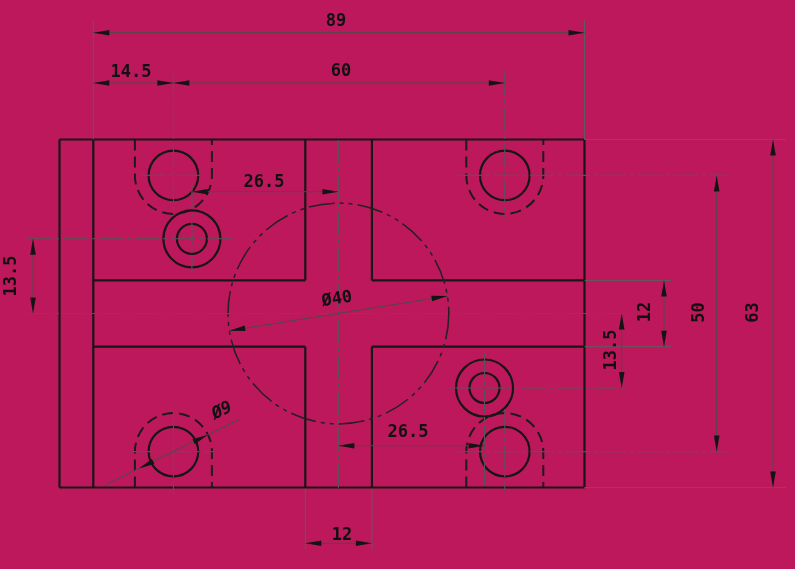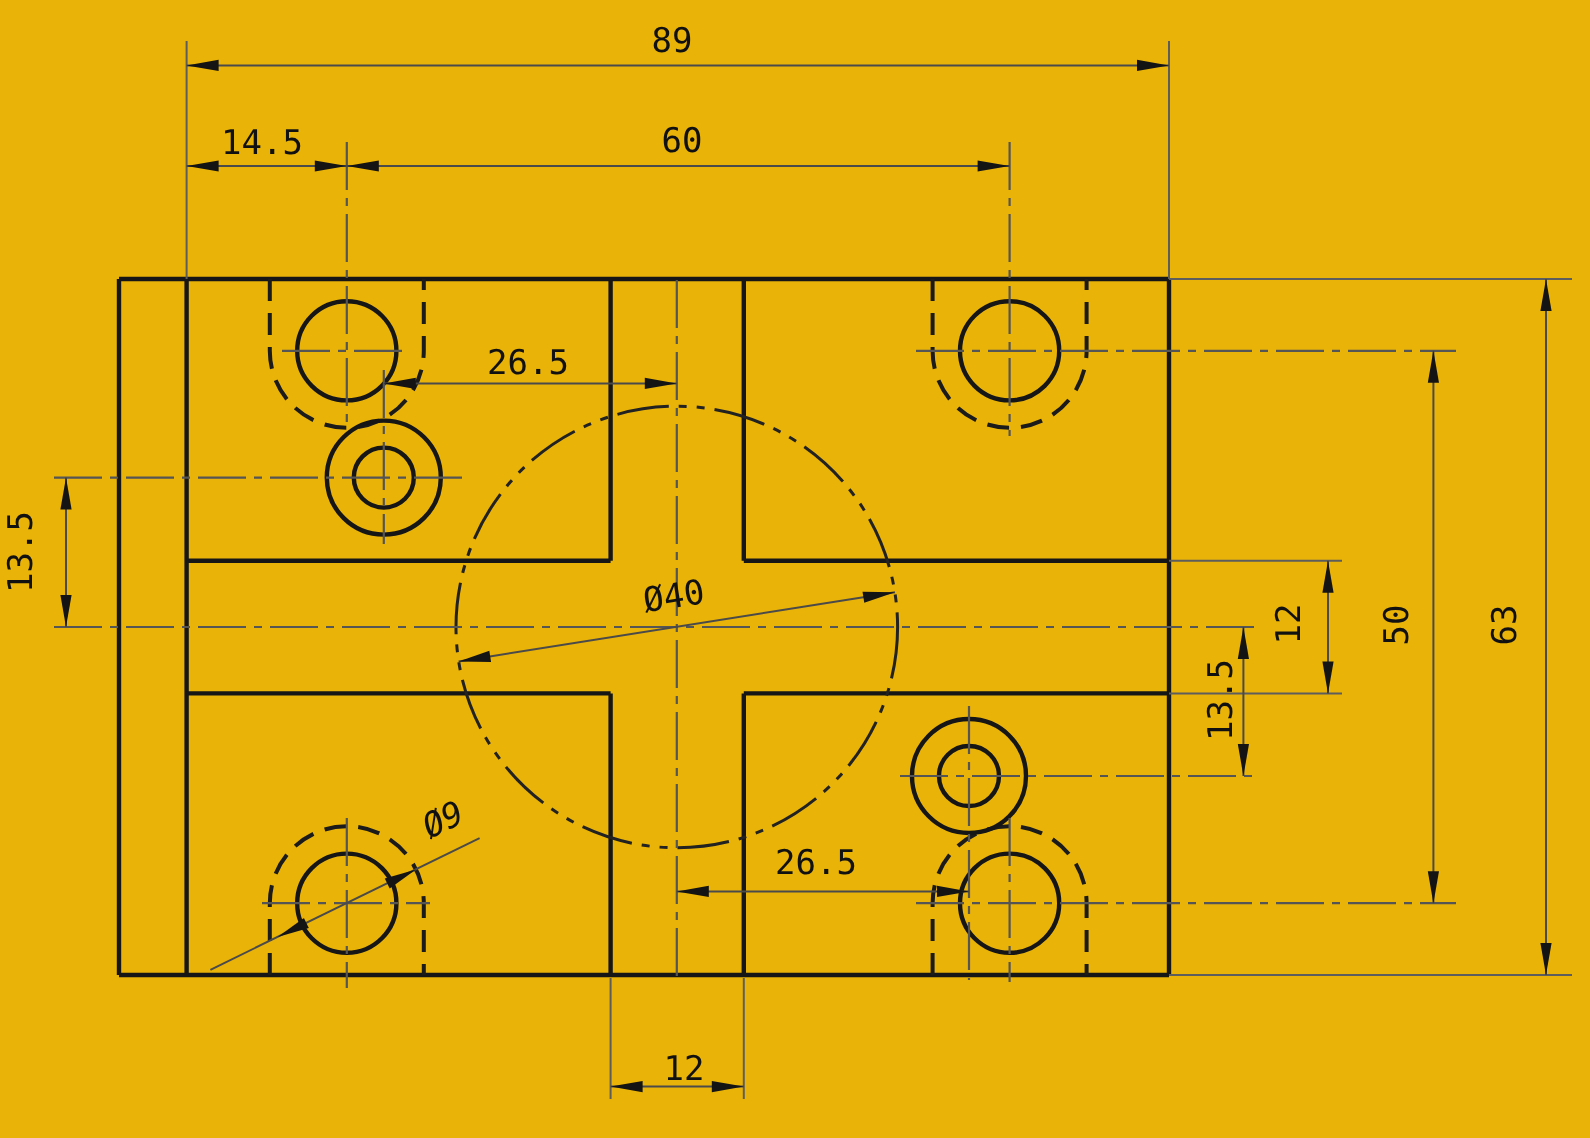--- a/index.html
+++ b/index.html
@@ -1,16 +1,16 @@
 <!DOCTYPE html>
 <html><head>
 <meta charset="utf-8">
 <style>
   html,body{margin:0;padding:0;background:#ffffff;}
-  .frame{position:relative;width:795px;height:569px;background:#eab308;overflow:hidden;}
+  .frame{position:relative;width:795px;height:569px;background:#be185d;overflow:hidden;font-weight:bold;}
   svg{display:block;}
   .s{stroke:#161616;stroke-width:2.2;fill:none;stroke-linecap:butt;}
   .dash{stroke:#1b1b1b;stroke-width:2;fill:none;stroke-dasharray:11 6;}
   .phantom{stroke:#222;stroke-width:1.5;fill:none;stroke-dasharray:26 5 4 5 4 5;}
   .cl{stroke:#555;stroke-width:1.1;fill:none;stroke-dasharray:24 4 4 4;}
   .ext{stroke:#5d5d5d;stroke-width:1;fill:none;}
   .dim{stroke:#4a4a4a;stroke-width:1;fill:none;}
   .ah{fill:#141414;stroke:none;}
   text{font-family:"DejaVu Sans Mono","Liberation Mono",monospace;font-size:17px;fill:#111;}
   .it{font-style:italic;}

